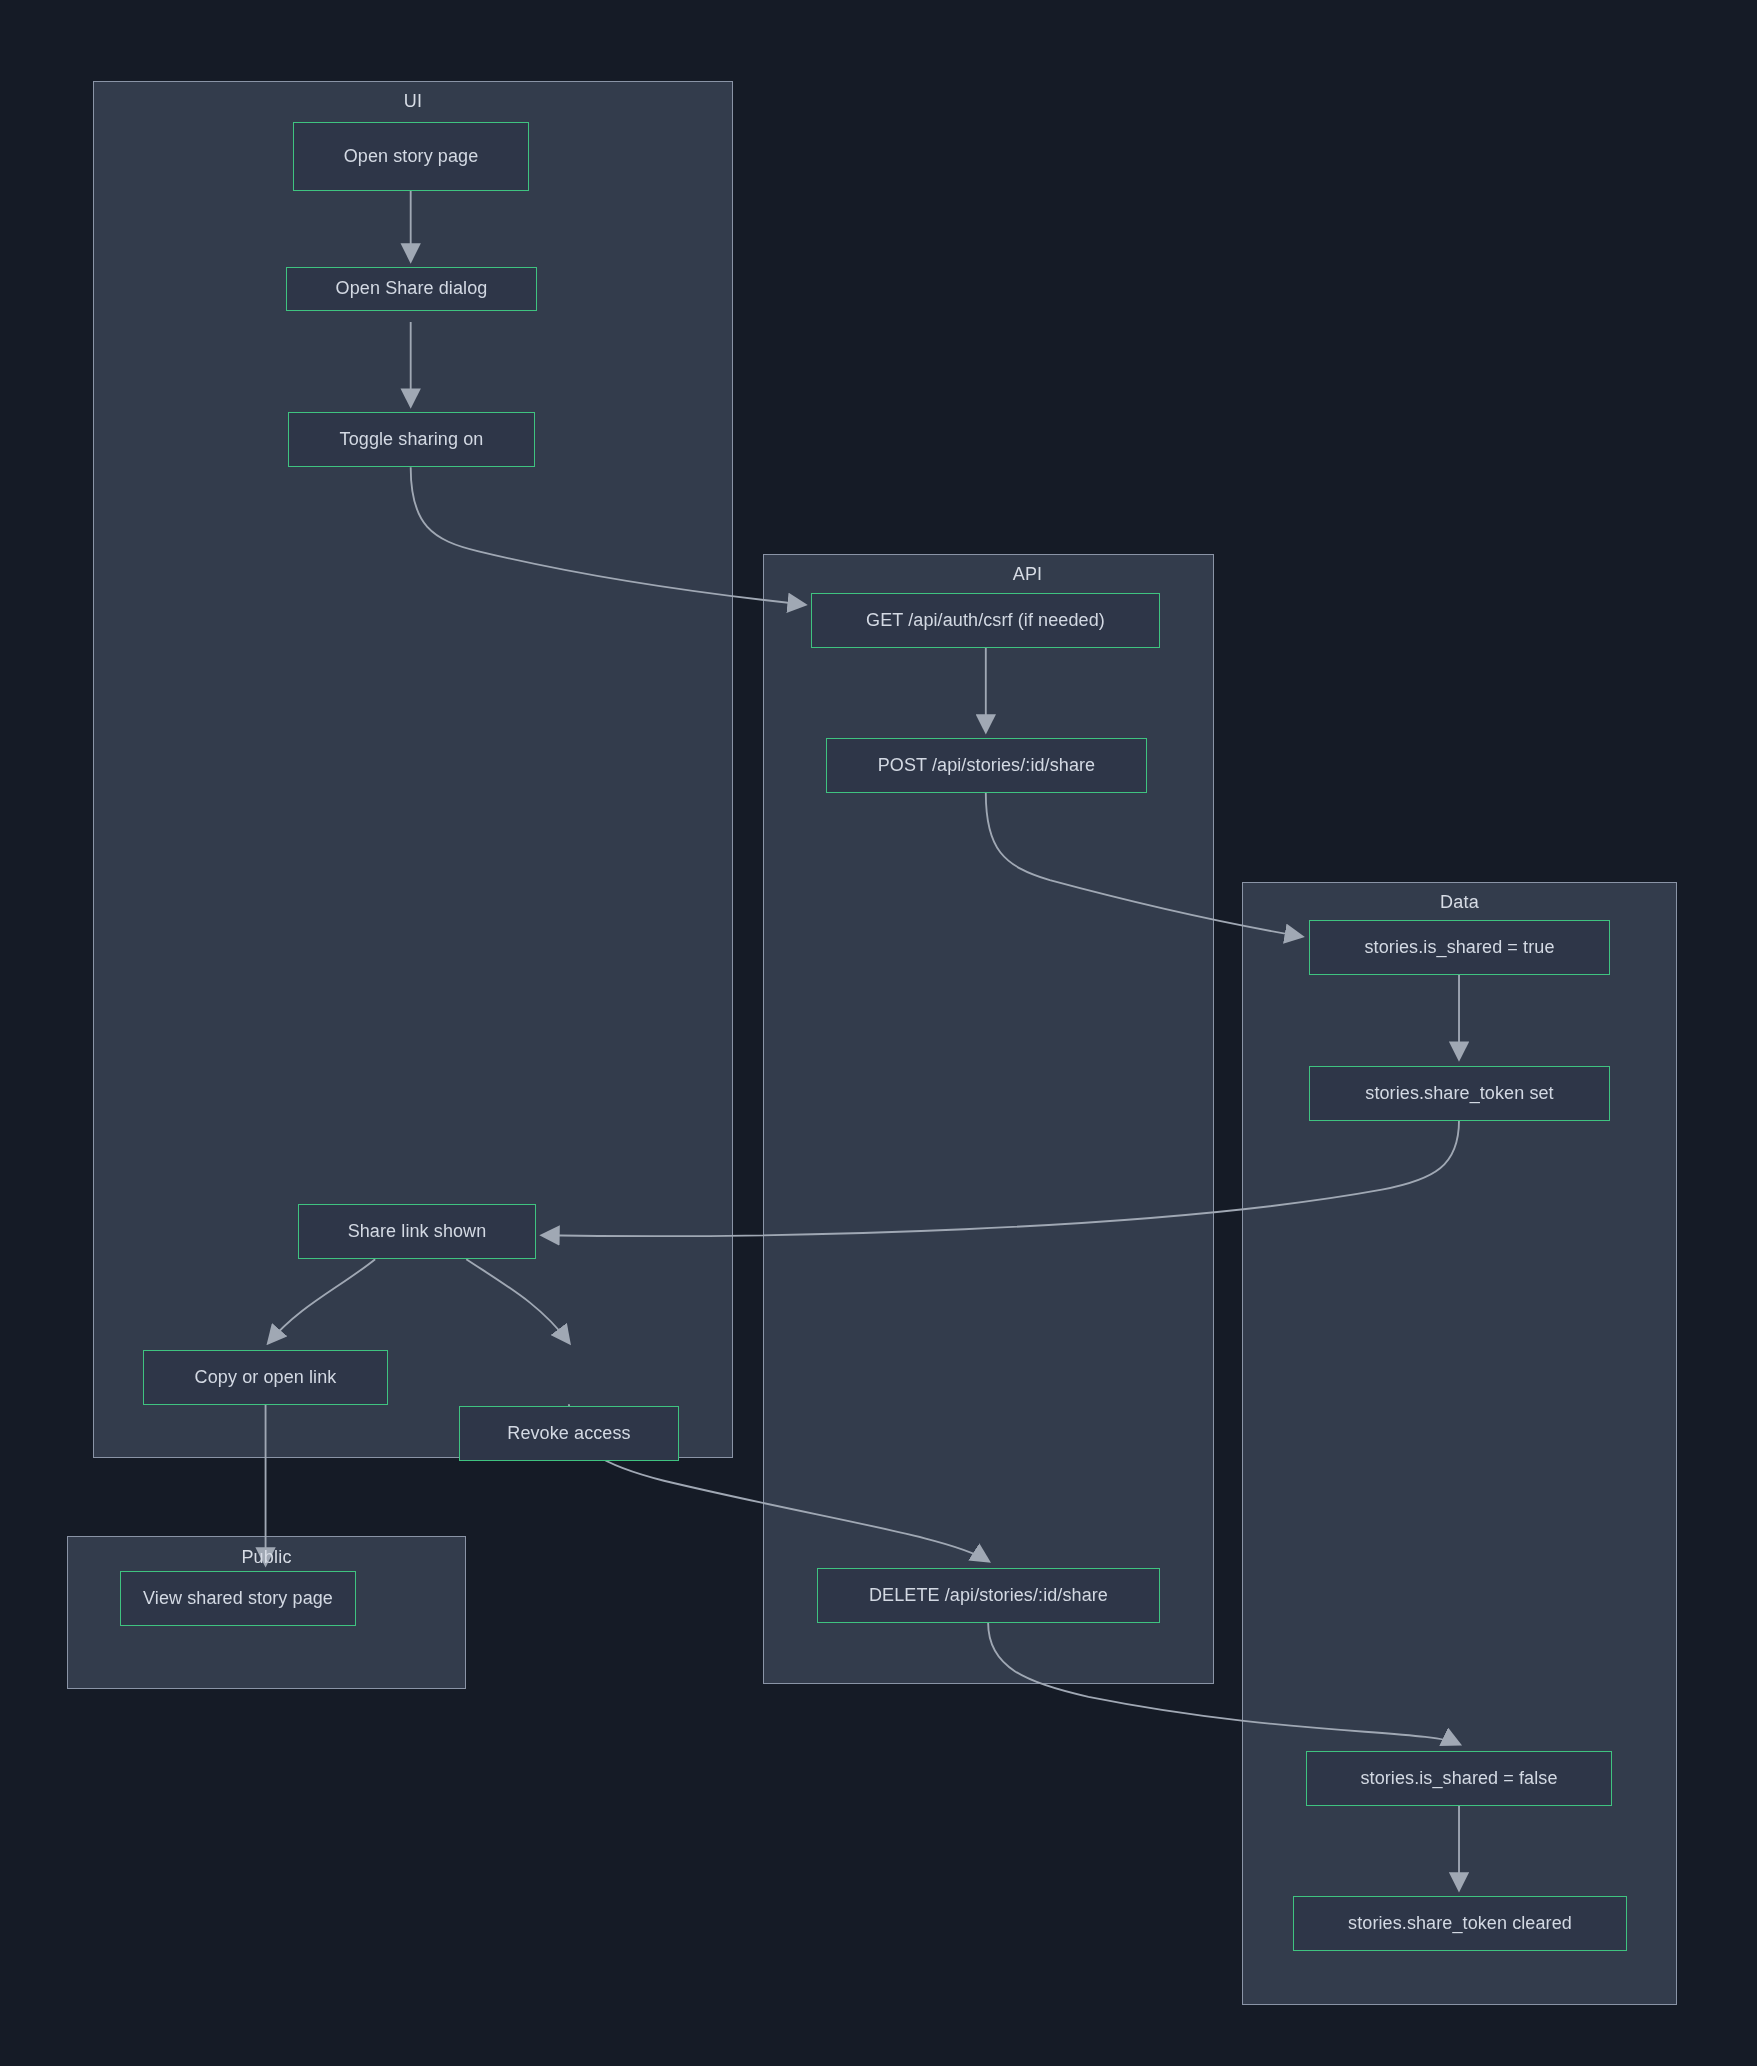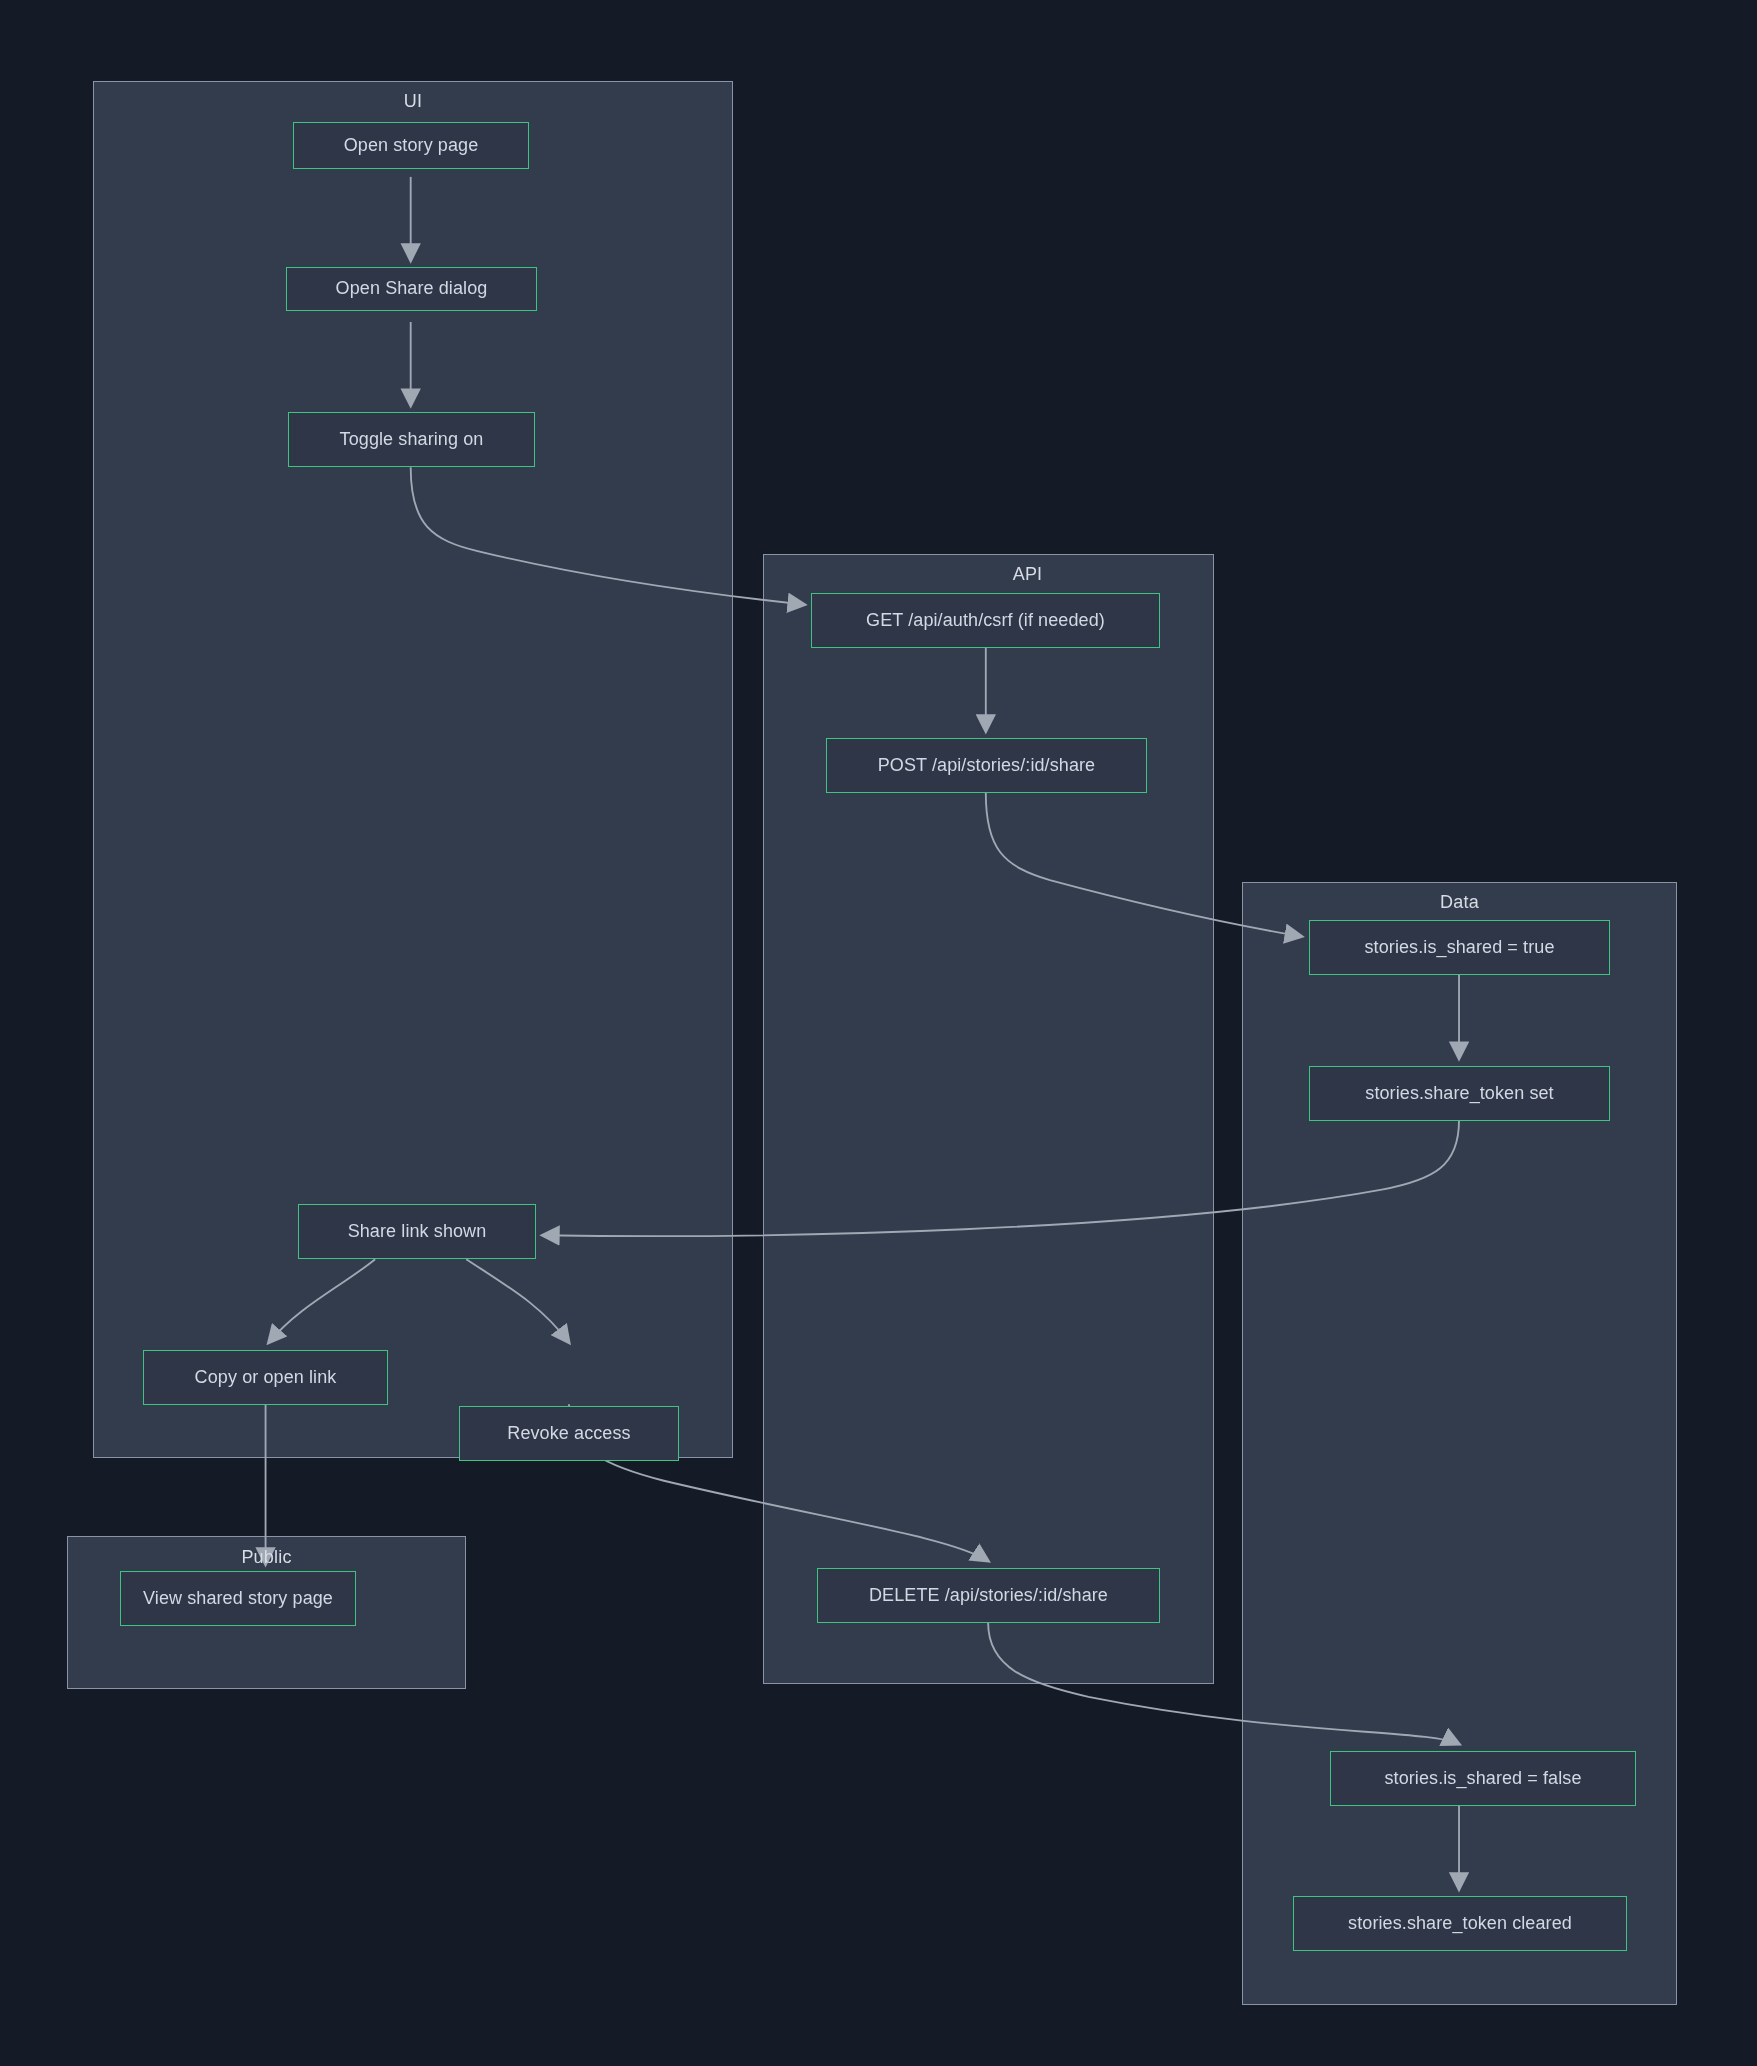--- a/index.html
+++ b/index.html
@@ -96,21 +96,21 @@
       <path d="M 1280,2102 C 1280,2160 1330,2180 1410,2198 C 1660,2248 1850,2240 1890,2259"></path>
       <path d="M 1890,2339 L 1890,2447"></path>
     </g>
   </svg>
 
   <div class="cluster-title" style="top:91px;  left:93px;  width:640px;">UI</div>
   <div class="cluster-title" style="top:564px;  left:763px;  width:451px;margin-left:39px;">API</div>
   <div class="cluster-title" style="top:892px; left:1242px; width:435px;">Data</div>
   <div class="cluster-title" style="top:1547px; left:67px;   width:399px;text-align:center;">Public</div>
 
-  <div class="node" style="left:293px; top:122px; width:236px; height:47px;">
+  <div class="node" style="left:293px; top:122px; width:236px; height:69px;">
     <span class="node-label">Open story page</span>
   </div>
   <div class="node" style="left:286px; top:267px; width:251px; height:44px;">
     <span class="node-label">Open Share dialog</span>
   </div>
   <div class="node" style="left:288px; top:412px; width:247px; height:55px;">
     <span class="node-label">Toggle sharing on</span>
   </div>
   <div class="node" style="left:298px; top:1204px; width:238px; height:55px;">
     <span class="node-label">Share link shown</span>
@@ -129,21 +129,21 @@
   </div>
   <div class="node" style="left:817px; top:1568px; width:343px; height:55px;">
     <span class="node-label">DELETE /api/stories/:id/share</span>
   </div>
   <div class="node" style="left:1309px; top:920px; width:301px; height:55px;">
     <span class="node-label">stories.is_shared = true</span>
   </div>
   <div class="node" style="left:1309px; top:1066px; width:301px; height:55px;">
     <span class="node-label">stories.share_token set</span>
   </div>
-  <div class="node" style="left:1306px; top:1751px; width:306px; height:55px;margin-left:24px;">
+  <div class="node" style="left:1306px; top:1751px; width:306px; height:55px;">
     <span class="node-label">stories.is_shared = false</span>
   </div>
   <div class="node" style="left:1293px; top:1896px; width:334px; height:55px;">
     <span class="node-label">stories.share_token cleared</span>
   </div>
   <div class="node" style="left:120px; top:1571px; width:236px; height:55px;">
     <span class="node-label">View shared story page</span>
   </div>
 
 </div>

